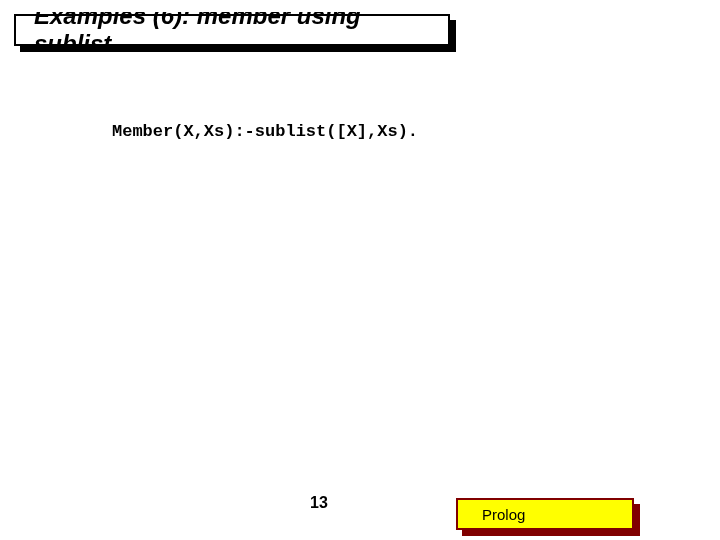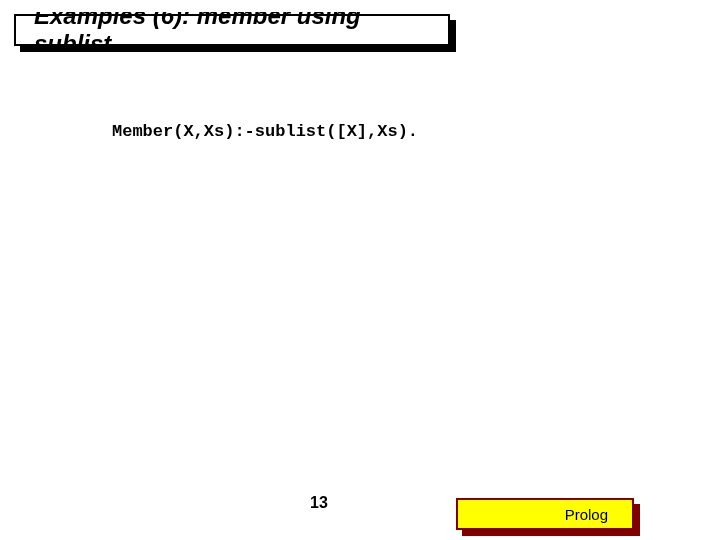--- a/index.html
+++ b/index.html
@@ -66,21 +66,21 @@
     .badge-box {
       position: absolute;
       bottom: 22px;
       left: 444px;
       width: 178px;
       height: 32px;
       background: #ffff00;
       border: 2px solid #800000;
       display: flex;
       align-items: center;
-      justify-content: flex-end;
+      justify-content: flex-start;
     }
     .badge-text {
       font-size: 15px;
       color: #000000;
     }
   </style>
 </head>
 <body>
 
 <div class="title-shadow"></div>

